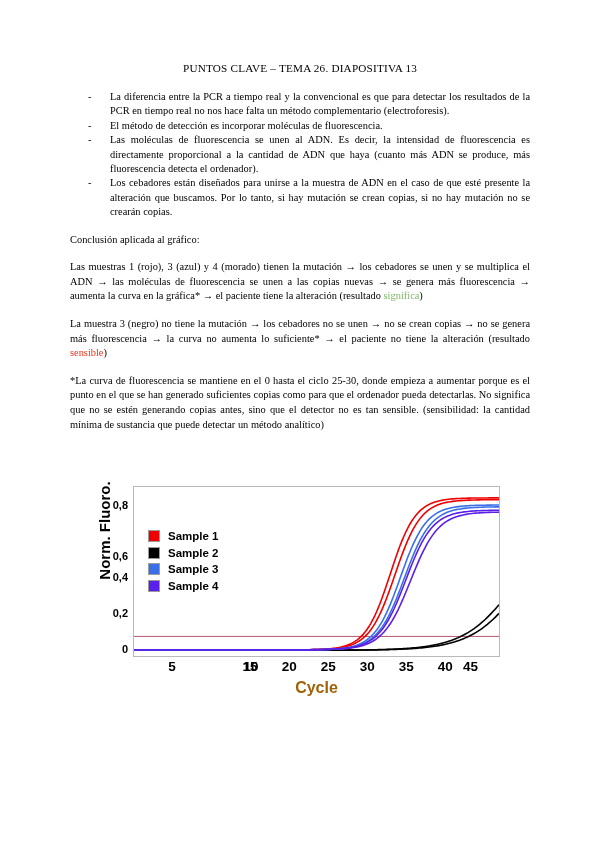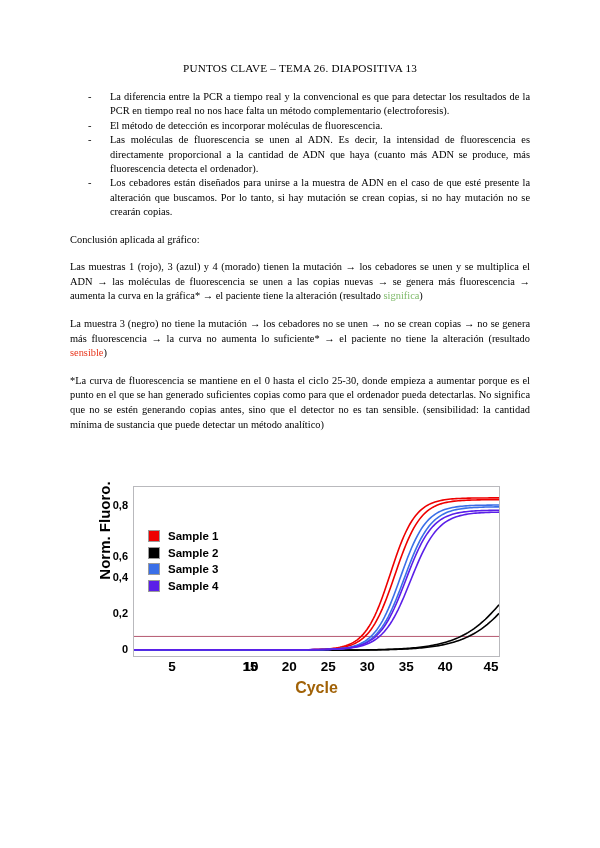--- a/index.html
+++ b/index.html
@@ -262,20 +262,20 @@
 
     <div class="xticks-holder">
         <div class="xtick" style="left: 39.0426px;">5</div>
         <div class="xtick" style="left: 71px; margin-left: 32px;">10</div>
         <div class="xtick" style="left: 117.128px;">15</div>
         <div class="xtick" style="left: 156.17px;">20</div>
         <div class="xtick" style="left: 195.213px;">25</div>
         <div class="xtick" style="left: 234.255px;">30</div>
         <div class="xtick" style="left: 273.298px;">35</div>
         <div class="xtick" style="left: 312.34px;">40</div>
-        <div class="xtick" style="left: 358px;">45</div>
+        <div class="xtick" style="left: 330px; text-align: right;">45</div>
       </div>
 
     <div class="xlabel">Cycle</div>
 
   </div>
 
 </div>
 
 </body></html>

